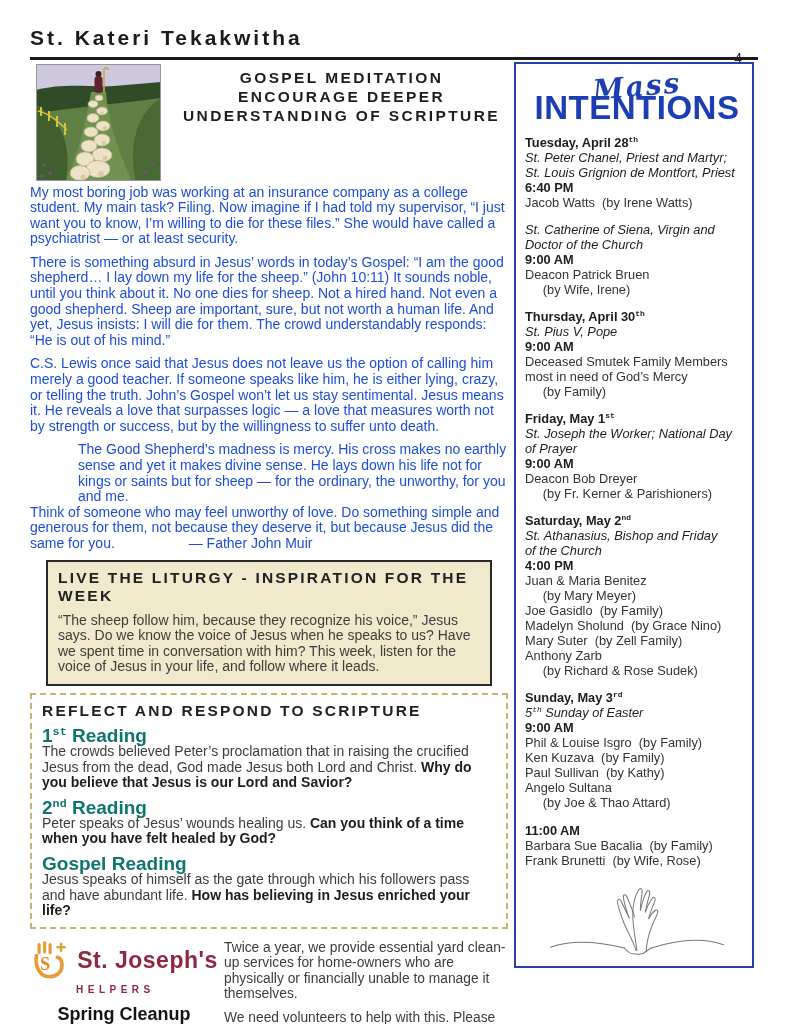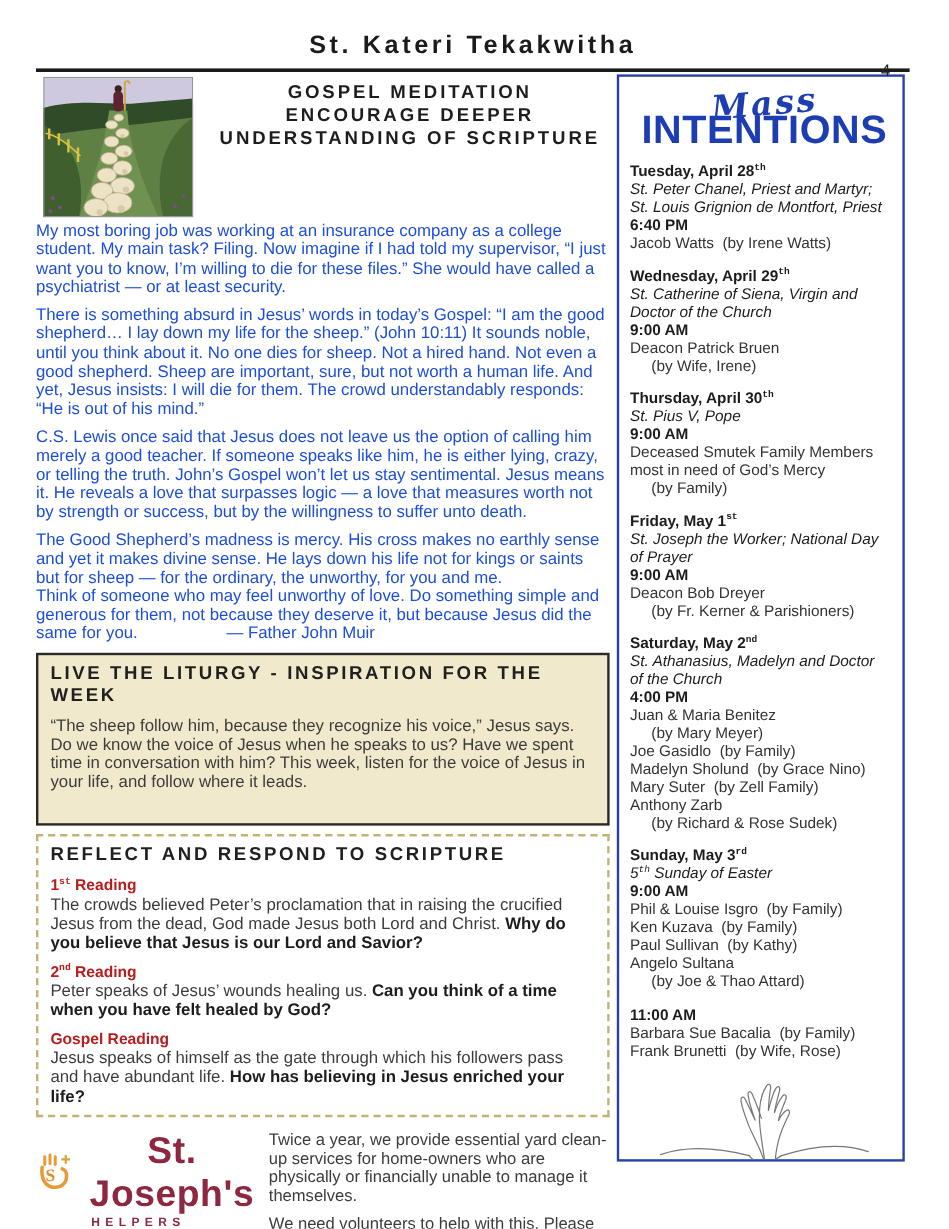--- a/index.html
+++ b/index.html
@@ -5,63 +5,63 @@
   * { box-sizing: border-box; }
   html,body { margin:0; padding:0; }
   body {
     width:791px; height:1024px; background:#ffffff; overflow:hidden;
     font-family:"Liberation Sans", sans-serif; color:#3c3c3c;
   }
   .page { width:791px; height:1024px; padding:8px 0 0 30px; position:relative; }
 
   
   .hdr { position:relative; width:728px; }
-  .hdr-title { text-align:center; font-size:21px; font-weight:bold; letter-spacing:3px;
+  .hdr-title { text-align:left; font-size:21px; font-weight:bold; letter-spacing:3px;
     color:#1b1b1b; margin:18px 0 7px; }
   .hdr-pnum { position:absolute; right:16px; top:24px; font-size:14px; color:#222; }
   .hdr-rule { width:728px; height:2.5px; background:#1a1a1a; }
 
   
   .cols { display:flex; gap:6px; margin-top:2px; }
   .lcol { width:478px; }
   .rcol { width:240px; height:906px; border:2.5px solid #2840a8; padding:4px 3px 0 9px; overflow:hidden; }
 
   
   .med-head { display:flow-root; }
   .sheep { float:left; width:125px; height:117px; margin:2px 10px 4px 6px; }
   .med-right { margin-left:145px; text-align:center; }
   .med-title { font-size:15.5px; font-weight:bold; letter-spacing:2.4px; color:#1d1d1d;
     line-height:1.25; white-space:pre-line; margin-top:6px; }
   .med-quote { font-style:italic; font-size:16px; color:#3f3f3f; line-height:1.35;
     white-space:pre-line; margin-top:15px; }
 
   
   .body-p { clear:both; font-size:14px; line-height:15.6px; margin:0 0 8px; color:#1d4ed8; }
-  .p-block { display:block; }
+  .p-block { display:block;margin-left:48px; }
   .author { margin-left:70px; }
 
   
-  .live-box { background:#f1e9cc; border:2px solid #2a2a2a; padding:7px 10px 27px; margin:3px 0 7px; }
+  .live-box { background:#f1e9cc; border:2px solid #2a2a2a; padding:7px 10px 9px; margin:3px 16px 7px; }
   .box-title { font-size:15.5px; font-weight:bold; letter-spacing:2.2px; color:#202020; margin:0 0 8px; }
   .live-body { font-size:14px; line-height:15.6px; margin:0; }
 
   
   .reflect-box { border:2px dashed #c3b476; padding:7px 10px 8px; margin:0 0 8px; }
   .reading { margin-bottom:9px; }
   .reading:last-child { margin-bottom:0; }
-  .r-label { font-size:13px; font-weight:bold; color:#b91c1c; line-height:16px; }
+  .r-label { font-size:19px; font-weight:bold; color:#0f766e; line-height:16px; }
   .r-body { font-size:14px; line-height:15.6px; }
   .r-body b { color:#1d1d1d; }
   sup { font-size:0.62em; line-height:0;font-family:Liberation Mono, monospace; }
 
   
   .helpers { display:flex; margin:2px 0 2px; }
   .helpers-left { width:188px; text-align:center; }
   .logo-row { display:flex; align-items:center; justify-content:center; gap:5px; margin-top:2px; }
-  .brand { color:#8e2740; font-size:31px; font-weight:bold; letter-spacing:0.5px; }
+  .brand { color:#8e2740; font-size:23px; font-weight:bold; letter-spacing:0.5px; }
   .brand-sub { color:#8e2740; font-size:10px; font-weight:bold; letter-spacing:4.5px; margin:1px 0 6px 46px; text-align:left; }
   .headline { font-size:18px; font-weight:bold; color:#141414; line-height:1.45; white-space:pre-line; }
   .helpers-right { flex:1; padding:3px 0 0 6px; }
   .helpers-right p { font-size:13.8px; line-height:15.6px; margin:0 0 8px; }
 
   
   .mi-logo { text-align:center; color:#1c3eb2; margin:2px 0 10px; }
   .mi-mass { display:block; font-family:"DejaVu Serif", serif; font-style:italic; font-weight:bold;
     font-size:28px; letter-spacing:2px; transform:rotate(-5deg); margin-bottom:-12px; }
   .mi-int { display:block; font-size:33px; font-weight:800; letter-spacing:0.5px; line-height:1.05; }
@@ -209,21 +209,20 @@
 
       <div class="mi-day">
         <div class="mi-name"><span>Tuesday, April 28</span><sup>th</sup></div>
         <div class="mi-feast">St. Peter Chanel, Priest and Martyr;
 St. Louis Grignion de Montfort, Priest</div>
         <div class="mi-time">6:40 PM</div>
         <div class="mi-entries">Jacob Watts  (by Irene Watts)</div>
       </div>
 
       <div class="mi-day">
-        <div class="mi-name"><span>Wednesday, April 29</span><sup>th</sup></div>
         <div class="mi-feast">St. Catherine of Siena, Virgin and
 Doctor of the Church</div>
         <div class="mi-time">9:00 AM</div>
         <div class="mi-entries">Deacon Patrick Bruen
      (by Wife, Irene)</div>
       </div>
 
       <div class="mi-day">
         <div class="mi-name"><span>Thursday, April 30</span><sup>th</sup></div>
         <div class="mi-feast">St. Pius V, Pope</div>
@@ -237,21 +236,21 @@
         <div class="mi-name"><span>Friday, May 1</span><sup>st</sup></div>
         <div class="mi-feast">St. Joseph the Worker; National Day
 of Prayer</div>
         <div class="mi-time">9:00 AM</div>
         <div class="mi-entries">Deacon Bob Dreyer
      (by Fr. Kerner &amp; Parishioners)</div>
       </div>
 
       <div class="mi-day">
         <div class="mi-name"><span>Saturday, May 2</span><sup>nd</sup></div>
-        <div class="mi-feast">St. Athanasius, Madelyn and Doctor
+        <div class="mi-feast">St. Athanasius, Bishop and Friday
 of the Church</div>
         <div class="mi-time">4:00 PM</div>
         <div class="mi-entries">Juan &amp; Maria Benitez
      (by Mary Meyer)
 Joe Gasidlo  (by Family)
 Madelyn Sholund  (by Grace Nino)
 Mary Suter  (by Zell Family)
 Anthony Zarb
      (by Richard &amp; Rose Sudek)</div>
       </div>

